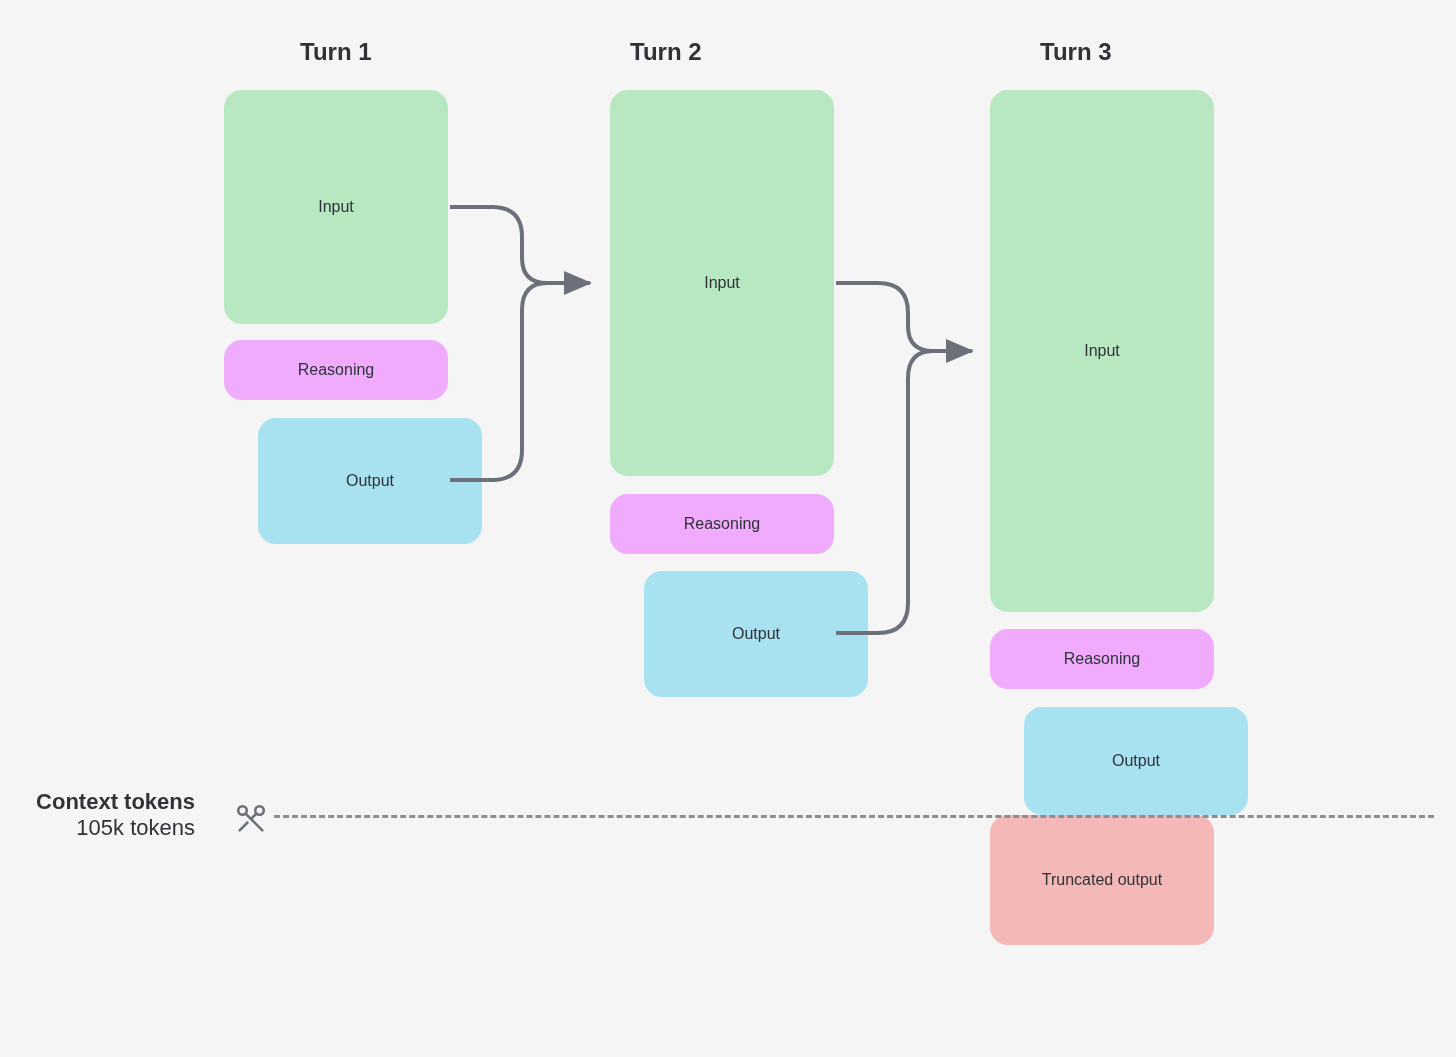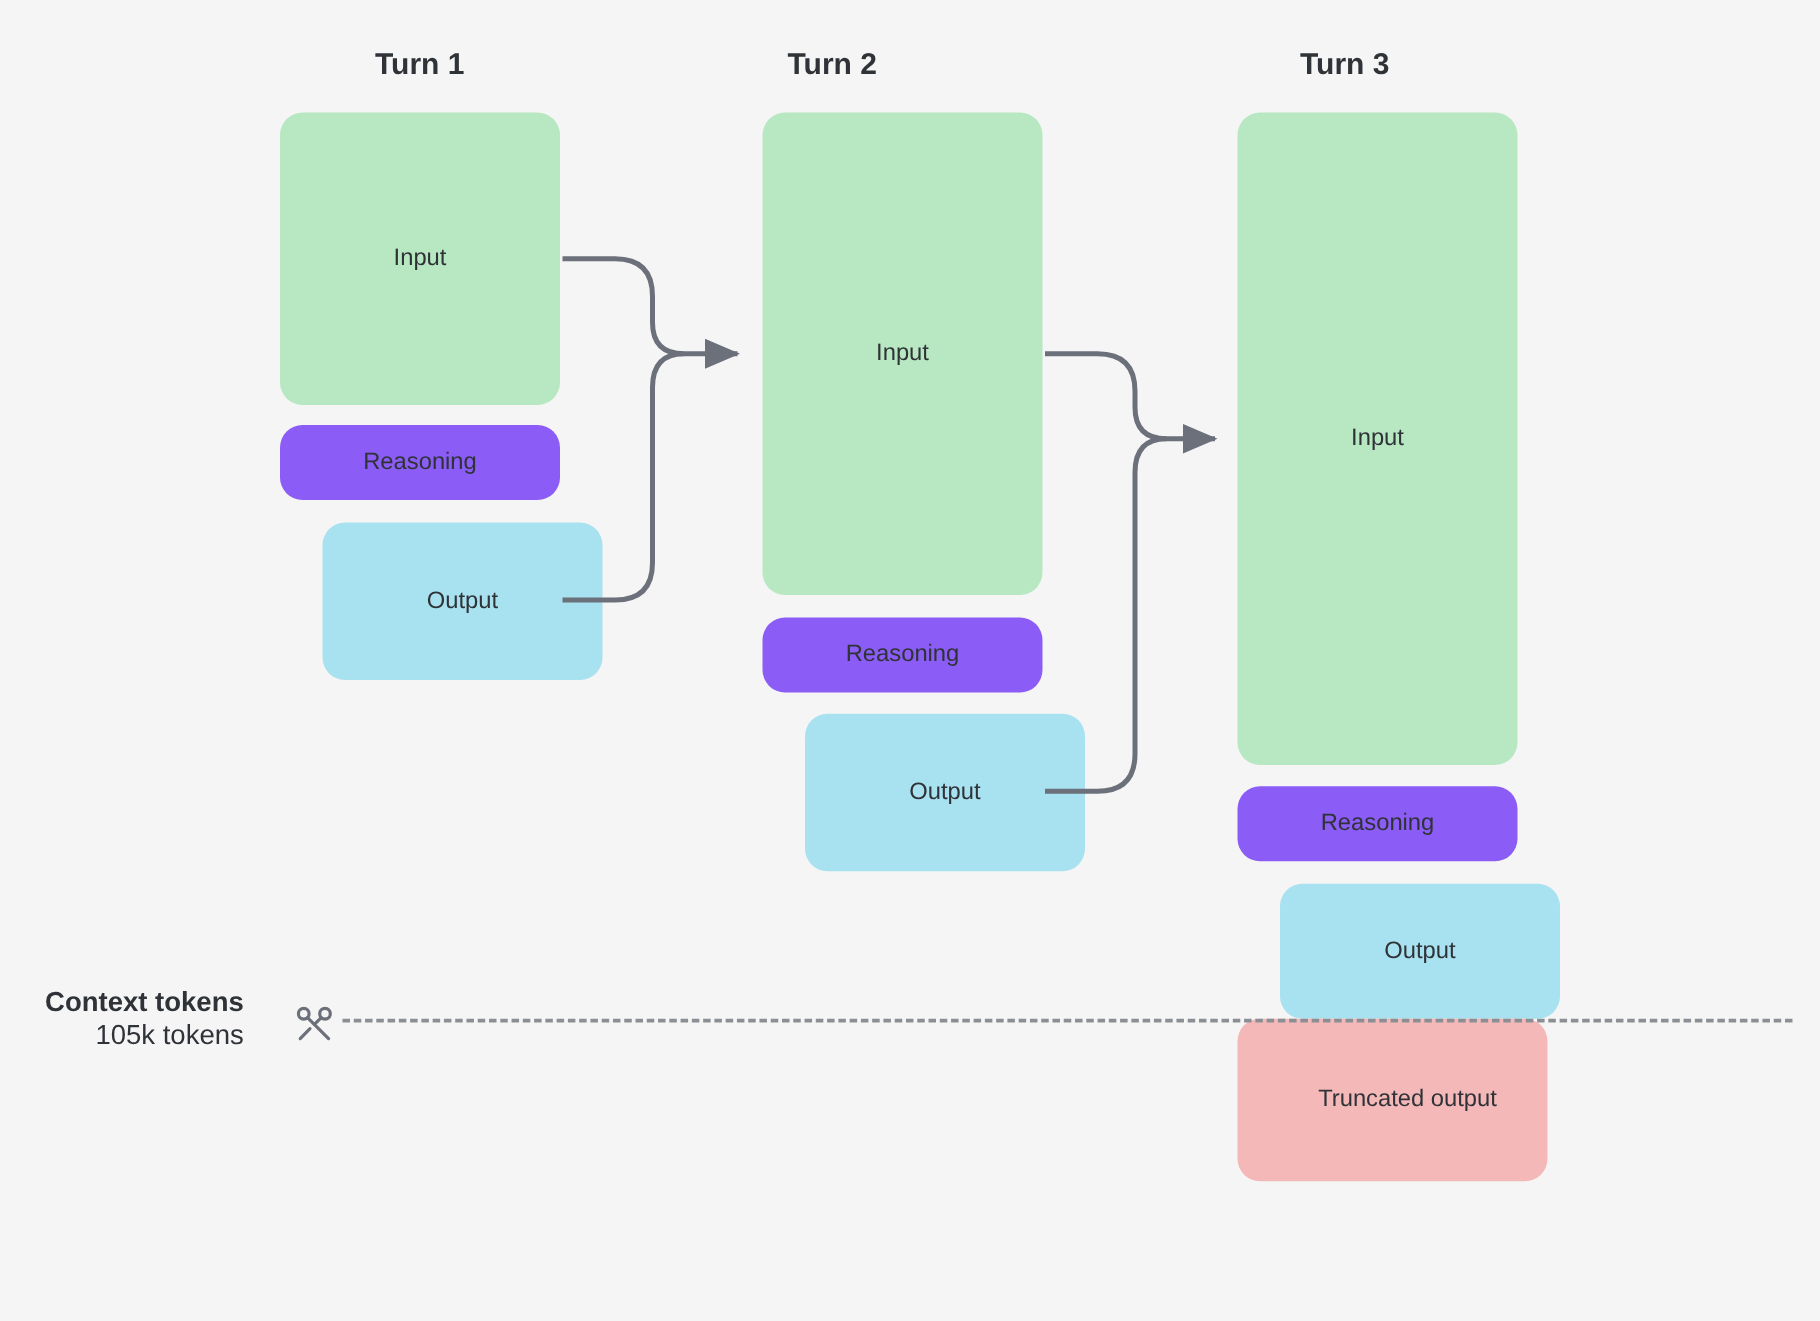--- a/index.html
+++ b/index.html
@@ -22,30 +22,30 @@
     font-weight: 600;
     color: #2f3337;
     text-align: left;
   }
   .box {
     position: absolute;
     border-radius: 18px;
     display: flex;
     align-items: center;
     justify-content: center;
-    font-size: 19px;
+    font-size: 16px;
     color: #2f3337;
     text-align: right;
     line-height: 1.25;
   }
   .box.input {
     background: #b8e8c2;
   }
   .box.reasoning {
-    background: #8b5cf6;
+    background: #f0abfc;
   }
   .box.output {
     background: #a8e1f0;
     margin-left: 34px;
   }
   .box.truncated {
     background: #f4b8b8;
   }
   .context-label {
     position: absolute;
@@ -85,21 +85,21 @@
   <div class="box reasoning" style="left:224px; top:340px; width:224px; height:60px;">Reasoning</div>
   <div class="box output" style="left:224px; top:418px; width:224px; height:126px;">Output</div>
 
   <div class="box input" style="left:610px; top:90px; width:224px; height:386px;">Input</div>
   <div class="box reasoning" style="left:610px; top:494px; width:224px; height:60px;">Reasoning</div>
   <div class="box output" style="left:610px; top:571px; width:224px; height:126px;">Output</div>
 
   <div class="box input" style="left:990px; top:90px; width:224px; height:522px;">Input</div>
   <div class="box reasoning" style="left:990px; top:629px; width:224px; height:60px;">Reasoning</div>
   <div class="box output" style="left:990px; top:707px; width:224px; height:108px;">Output</div>
-  <div class="box truncated" style="left:990px; top:815px; width:224px; height:130px;padding-left:24px;">Truncated output</div>
+  <div class="box truncated" style="left:990px; top:815px; width:224px; height:130px;">Truncated output</div>
 
   <div class="context-label" style="left:-20px; top:789px; width:215px;">
     <span class="bold">Context tokens</span><br>
     <span>105k tokens</span>
   </div>
 
   <div class="scissors" style="left:232px; top:800px;">
     <svg width="34" height="34" viewBox="0 0 24 24" fill="none" stroke="#6b707a" stroke-width="1.8" stroke-linecap="round" stroke-linejoin="round">
       <circle cx="6" cy="6" r="3"></circle>
       <circle cx="6" cy="18" r="3"></circle>

